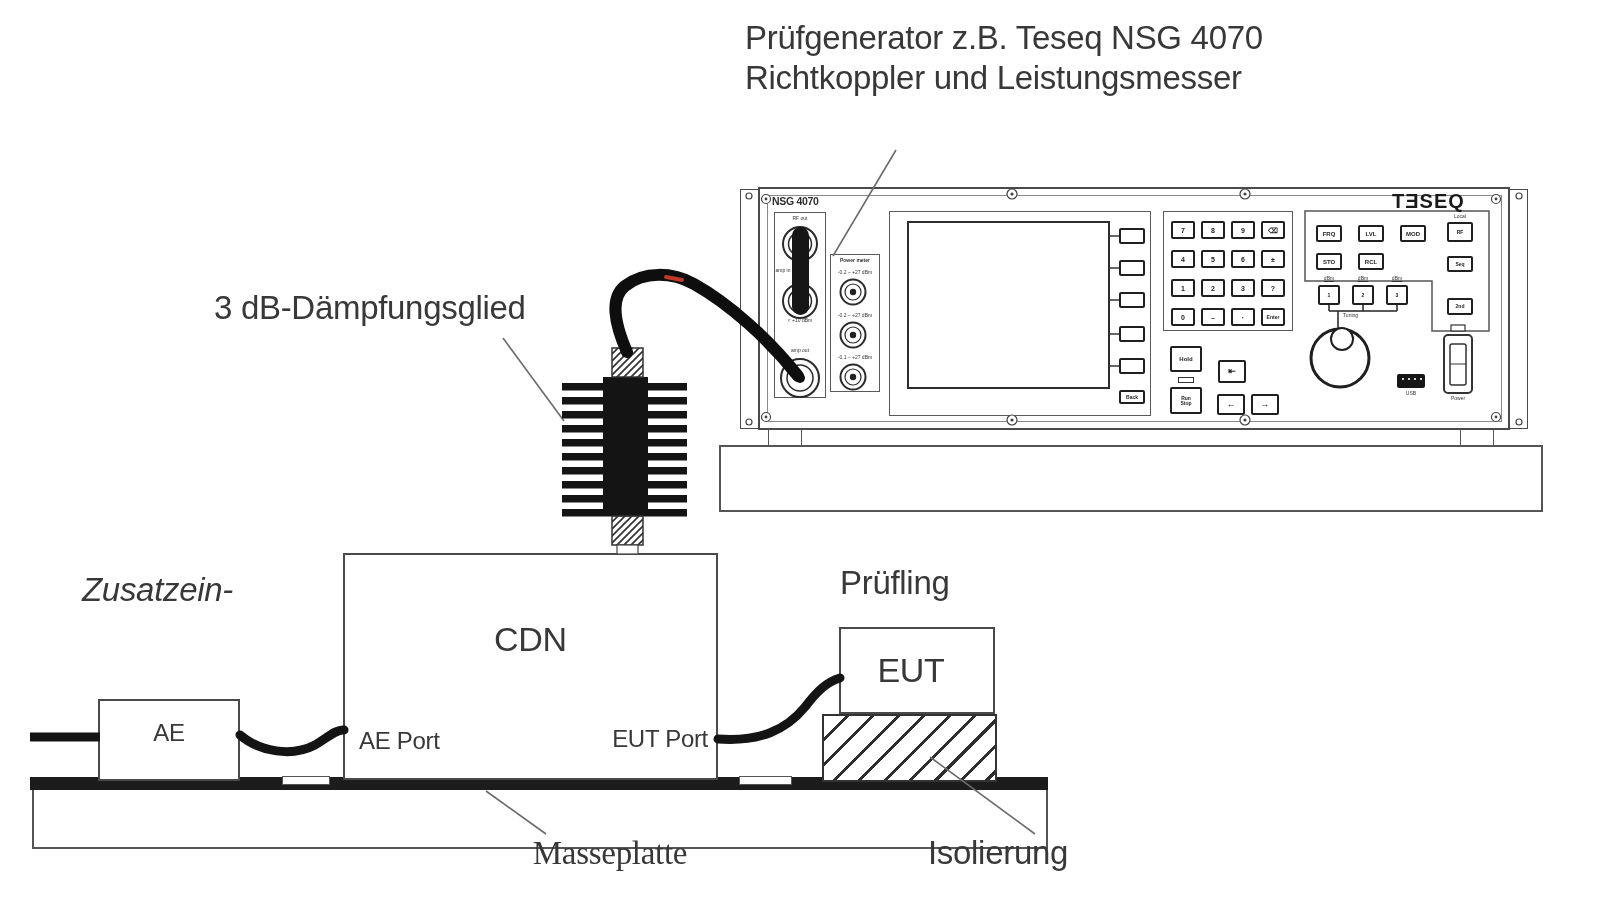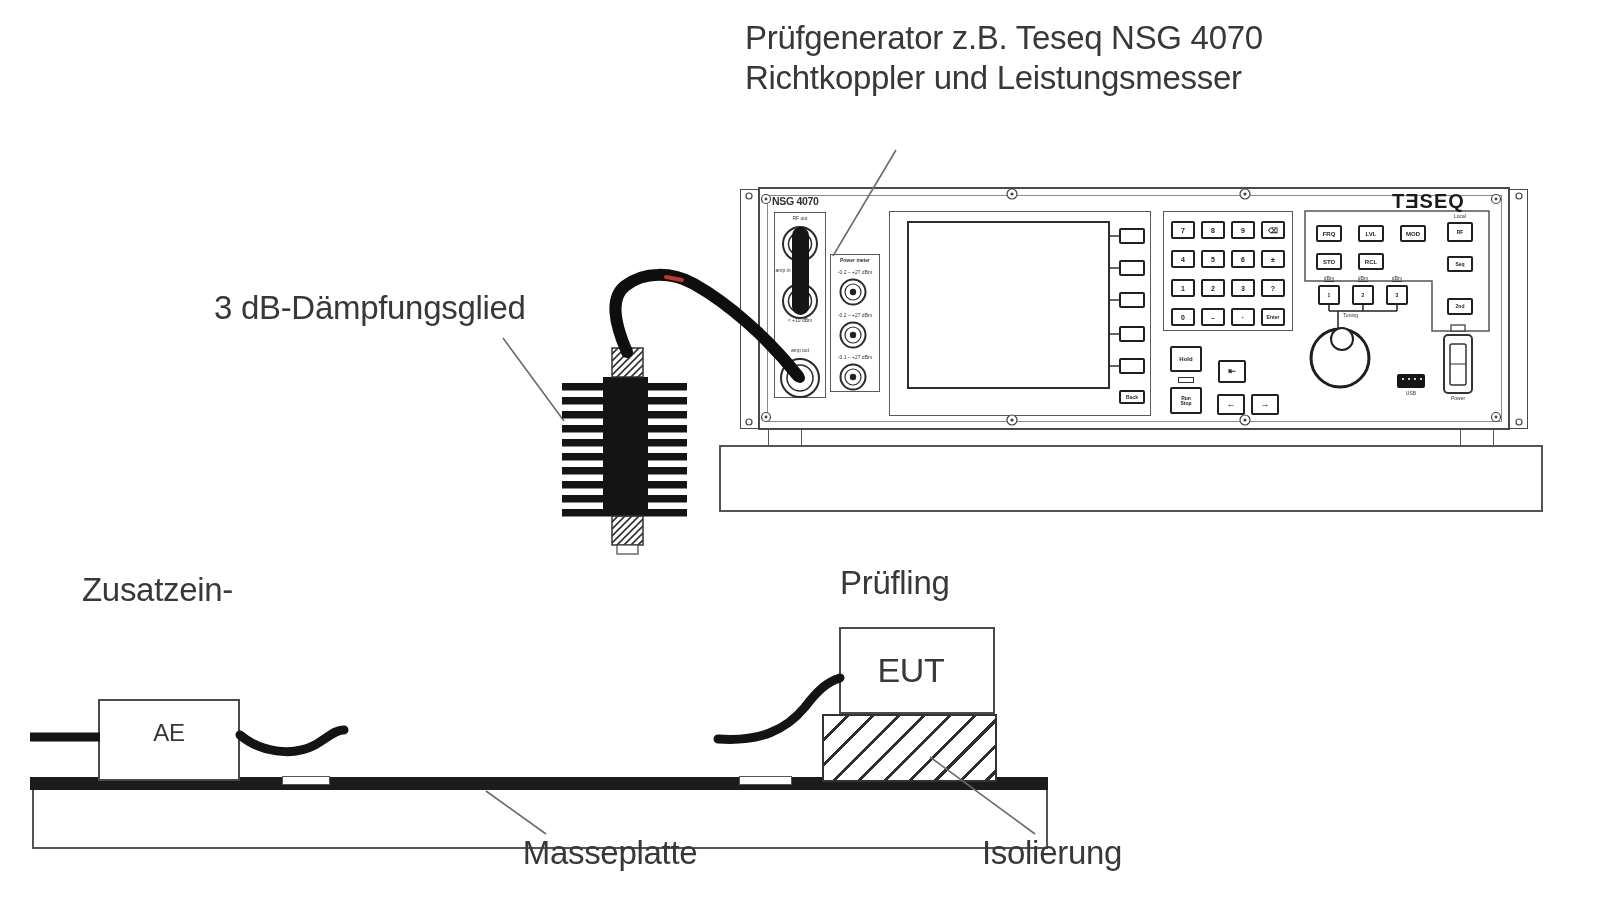--- a/index.html
+++ b/index.html
@@ -28,39 +28,44 @@
 
 <div class="canvas">
 
   <div class="lbl big z7" style="left:745px;top:18px;">
     <div>Prüfgenerator z.B. Teseq NSG 4070</div>
     <div>Richtkoppler und Leistungsmesser</div>
   </div>
 
   <div class="lbl big z7" style="left:214px;top:288px;">3 dB-Dämpfungsglied</div>
 
-  <div class="lbl big z7" style="left:82px;top:570px;">
+  <div class="lbl big z7" style="left:82px;top:570px;font-style:italic;">
     <div>Zusatzein-</div>
   </div>
 
   <div class="lbl big z7" style="left:840px;top:563px;">Prüfling</div>
 
-  <div class="lbl big z7" style="left:480px;top:833px;width:260px;text-align:center;">Masseplatte</div>
-
-  <div class="lbl big z7" style="left:962px;top:833px;width:180px;text-align:center;">Isolierung</div>
+  <div class="lbl big z7" style="left:480px;top:833px;width:260px;text-align:center;font-family:Liberation Serif, serif;">Masseplatte</div>
+
+  <div class="lbl big z7" style="left:908px;top:833px;width:180px;text-align:center;">Isolierung</div>
 
   <div class="box z1" style="left:32px;top:779px;width:1016px;height:70px;border-color:#555;"></div>
   <div class="abs z2" style="left:30px;top:777px;width:1018px;height:13px;background:#1c1c1c;"></div>
   <div class="abs z3" style="left:282px;top:776px;width:48px;height:9px;background:#fff;border:1px solid #555;"></div>
   <div class="abs z3" style="left:739px;top:776px;width:53px;height:9px;background:#fff;border:1px solid #555;"></div>
 
   <div class="box z3" style="left:98px;top:699px;width:142px;height:82px;">
     <div class="lbl z7" style="left:0;top:18px;width:138px;text-align:center;font-size:24px;">AE</div>
   </div>
 
+  <div class="box z3" style="left:343px;top:553px;width:375px;height:227px;">
+    <div class="lbl z7" style="left:0;top:65px;width:371px;text-align:center;font-size:34px;">CDN</div>
+    <div class="lbl mid z7" style="left:14px;top:172px;">AE Port</div>
+    <div class="lbl mid z7" style="left:215px;top:170px;width:148px;text-align:right;">EUT Port</div>
+  </div>
 
   <div class="hatch z3" style="left:822px;top:714px;width:175px;height:68px;"></div>
 
   <div class="box z4" style="left:839px;top:627px;width:156px;height:87px;">
     <div class="lbl z7" style="left:0;top:22px;width:140px;text-align:center;font-size:34px;">EUT</div>
   </div>
 
   <div class="box z1" style="left:719px;top:445px;width:824px;height:67px;border-color:#555;"></div>
   <div class="abs z1" style="left:768px;top:429px;width:34px;height:17px;background:#fff;border:1.5px solid #555;"></div>
   <div class="abs z1" style="left:1460px;top:429px;width:34px;height:17px;background:#fff;border:1.5px solid #555;"></div>

